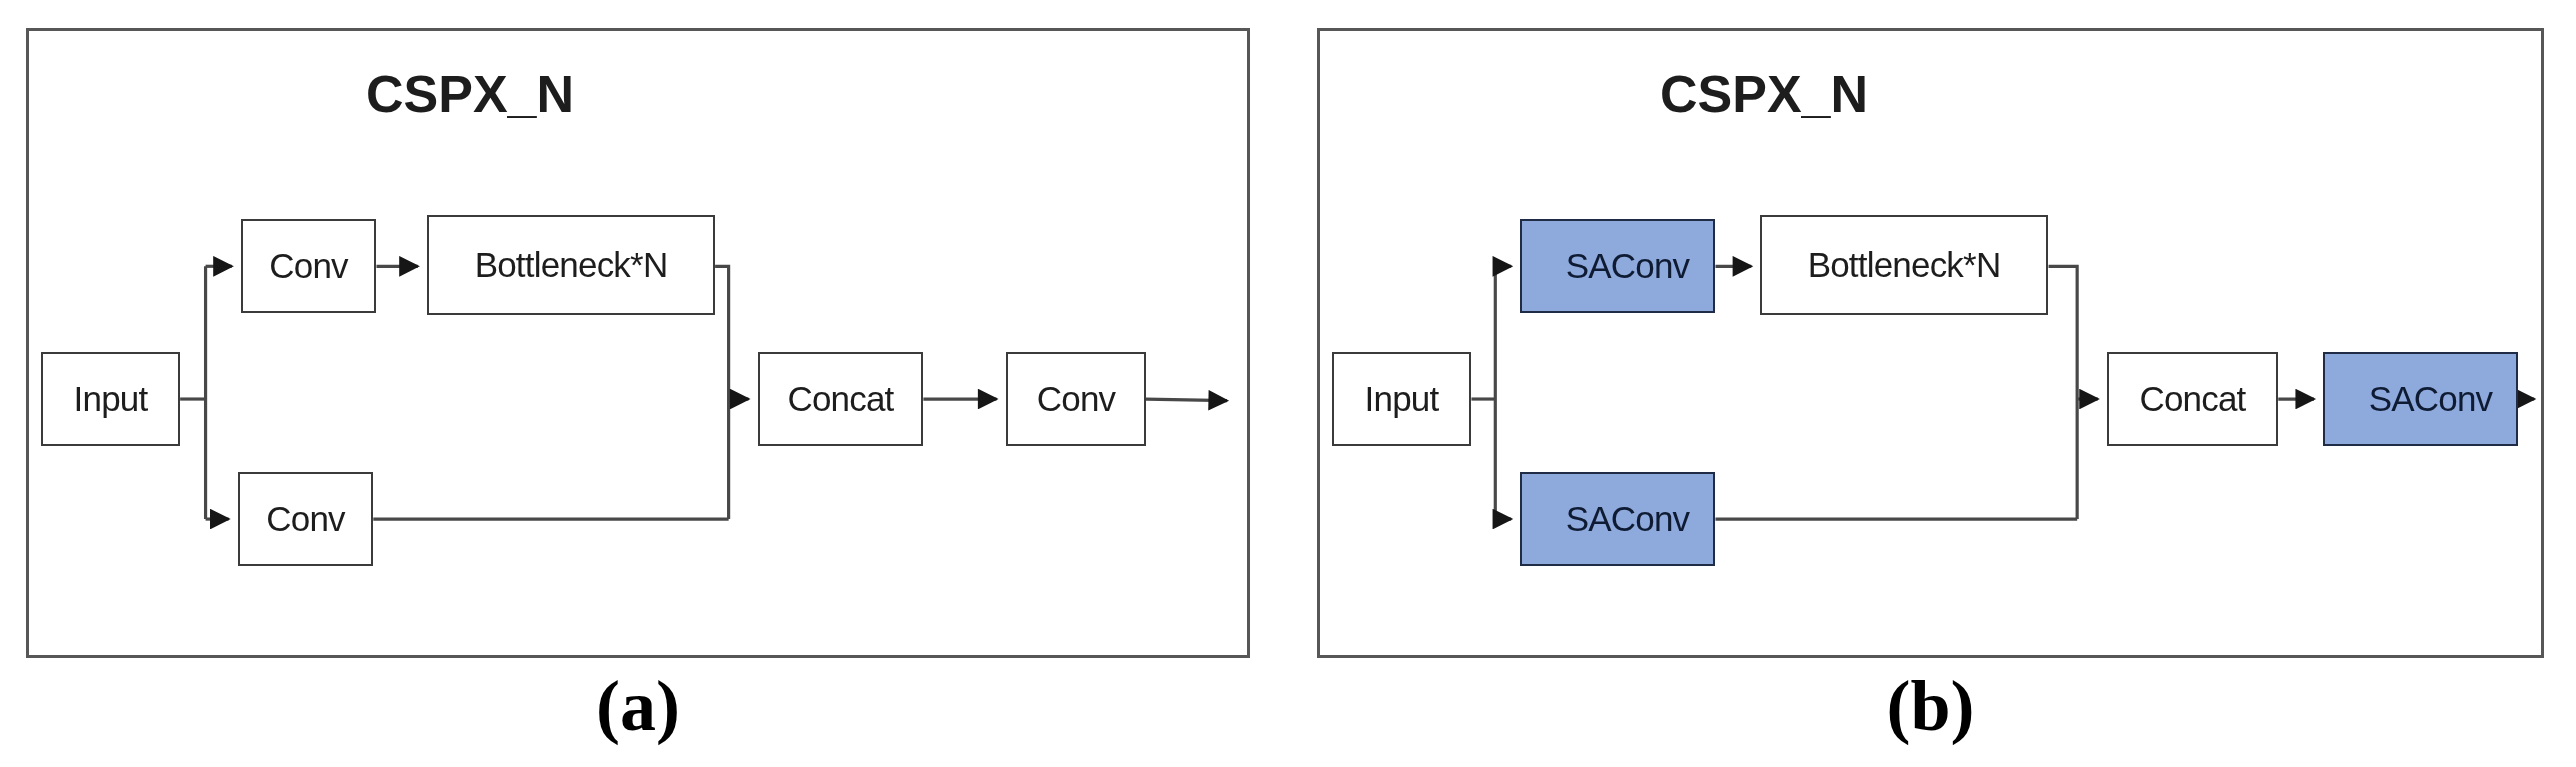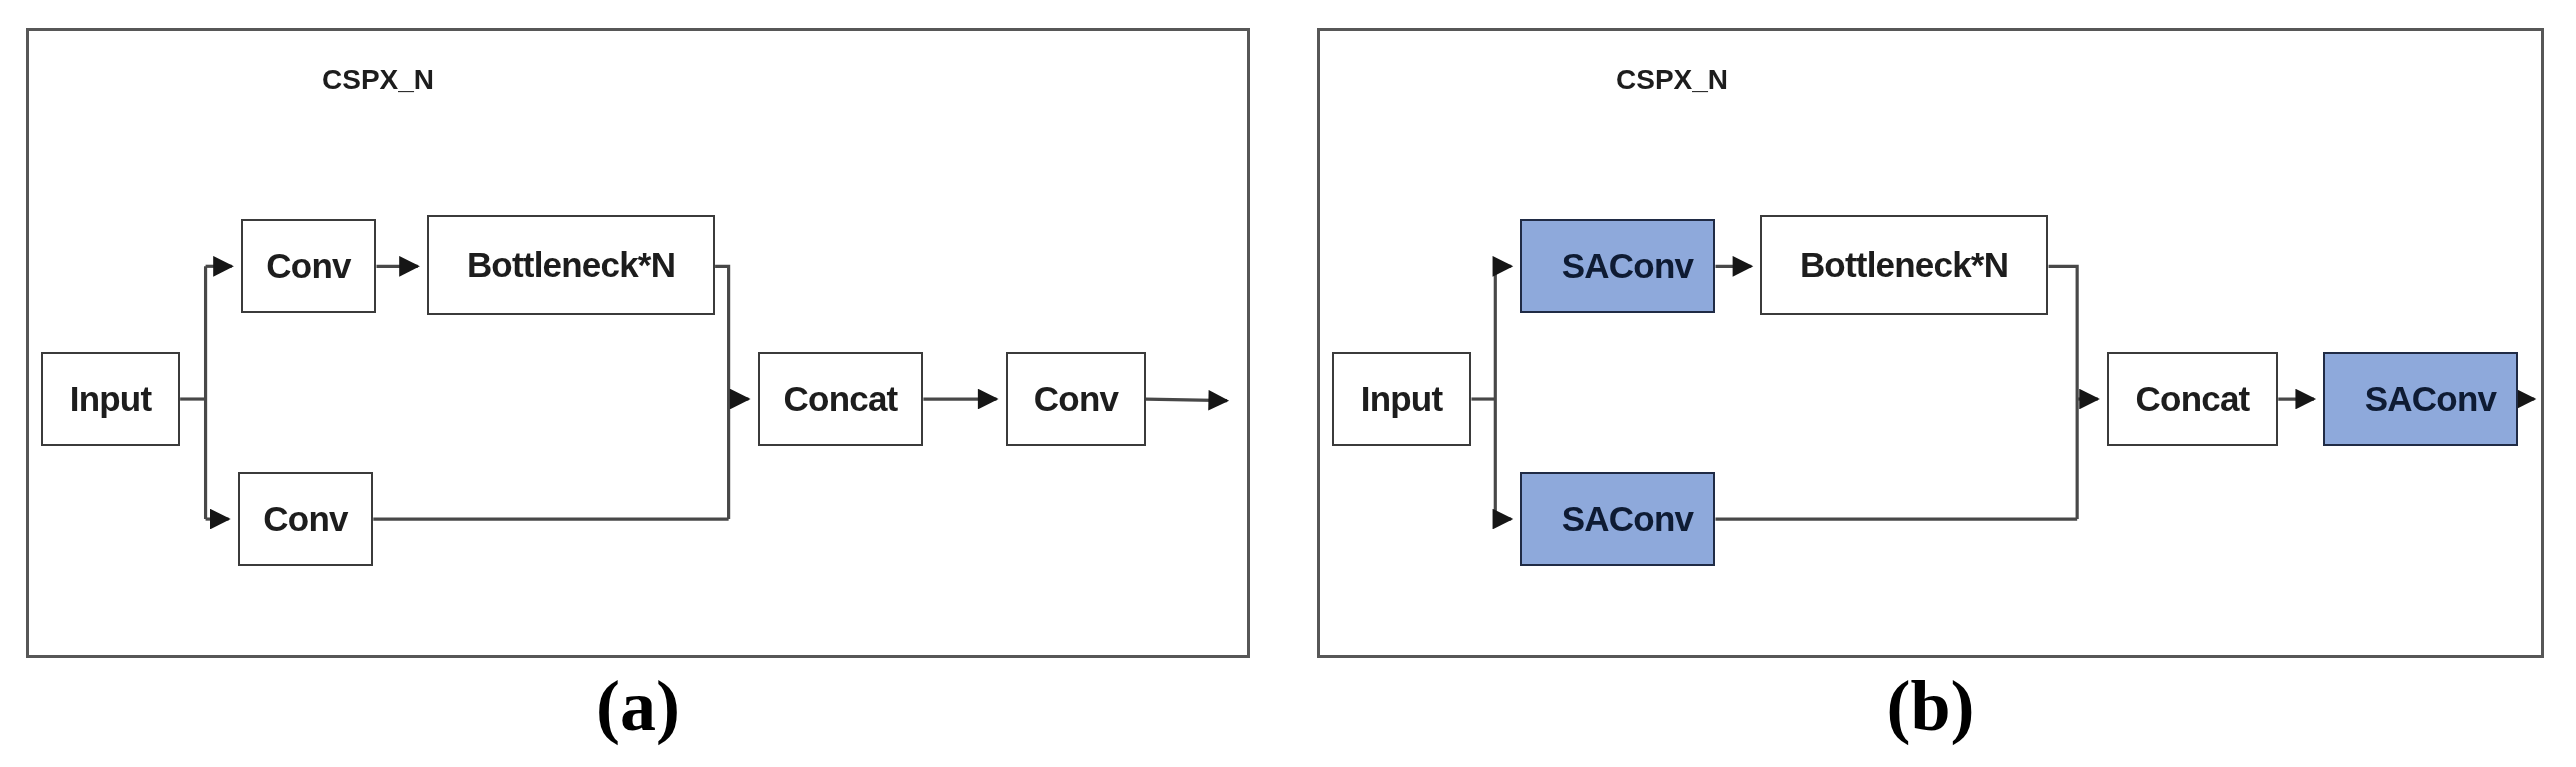--- a/index.html
+++ b/index.html
@@ -25,37 +25,38 @@
   .panel{
     position:absolute;
     border:3.2px solid var(--outer-border);
     background:var(--background);
     box-sizing:border-box;
   }
   .panel-a{left:26px;top:28px;width:1224px;height:630px;}
   .panel-b{left:1317px;top:28px;width:1227px;height:630px;}
   .panel-title{
     position:absolute;
-    font-size:28px;
+    font-size:52px;
     font-weight:bold;
     color:var(--text);
     letter-spacing:0px;
     white-space:nowrap;
+    margin-left:44px;
   }
   .wires{position:absolute;left:0;top:0;width:100%;height:100%;}
   .wire{stroke:var(--wire);stroke-width:4;fill:none;}
   .arrowhead{fill:var(--arrowhead);}
   .box{
     position:absolute;
     box-sizing:border-box;
     background:var(--box-fill);
     border:2.4px solid var(--box-border);
     color:var(--text);
     display:flex;align-items:center;justify-content:center;
-    font-size:35px;font-weight:bold;
+    font-size:35px;font-weight:normal;
     letter-spacing:-0.8px;
     white-space:nowrap;
   }
   .box.saconv{
     background:var(--saconv-fill);
     border:2.4px solid var(--saconv-border);
     color:var(--saconv-text);
     padding-left:20px;
   }
   .caption{

